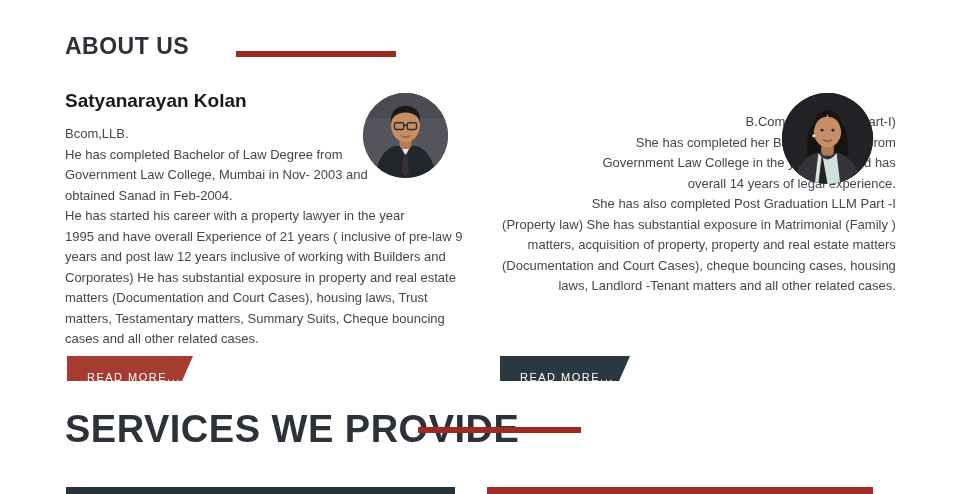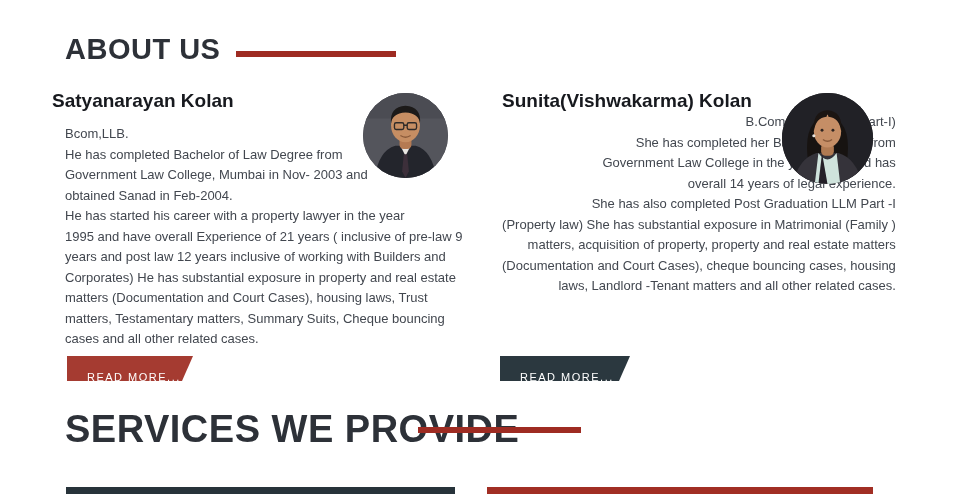--- a/index.html
+++ b/index.html
@@ -7,21 +7,21 @@
   body { font-family: "Liberation Sans", sans-serif; }
   .stage {
     position: relative;
     width: 960px;
     height: 494px;
     background: #ffffff;
     overflow: hidden;
   }
   .section-title {
     position: absolute;
-    font-size: 29px;
+    font-size: 23px;
     font-weight: bold;
     color: #2d3138;
     letter-spacing: 0.5px;
     white-space: nowrap;
   }
   .accent-line {
     position: absolute;
     height: 6px;
     background: #9e2b22;
   }
@@ -69,21 +69,21 @@
   .card-top.red  { background: #a12e24; }
 </style>
 </head>
 <body>
 
 <div class="stage">
 
   <h2 class="section-title" style="left:65px; top:33px;">ABOUT US</h2>
   <div class="accent-line" style="left:236px; top:51px; width:160px;"></div>
 
-  <h3 class="profile-name" style="left:52px; top:90px;">Satyanarayan Kolan</h3>
+  <h3 class="profile-name" style="left:65px; top:90px;">Satyanarayan Kolan</h3>
   <div class="profile-bio" style="left:65px; top:112px;margin-top:12px;">Bcom,LLB.
 He has completed Bachelor of Law Degree from
 Government Law College, Mumbai in Nov- 2003 and
 obtained Sanad in Feb-2004.
 He has started his career with a property lawyer in the year
 1995 and have overall Experience of 21 years ( inclusive of pre-law 9
 years and post law 12 years inclusive of working with Builders and
 Corporates) He has substantial exposure in property and real estate
 matters (Documentation and Court Cases), housing laws, Trust
 matters, Testamentary matters, Summary Suits, Cheque bouncing
@@ -107,21 +107,20 @@
       <rect x="37" y="35" width="11" height="8" rx="2" fill="none" stroke="#2e2a28" stroke-width="1.6"></rect>
       <rect x="52" y="35" width="11" height="8" rx="2" fill="none" stroke="#2e2a28" stroke-width="1.6"></rect>
       <line x1="48" y1="38" x2="52" y2="38" stroke="#2e2a28" stroke-width="1.6"></line>
 
       <path d="M44 50 Q50 54 56 50" fill="none" stroke="#8a5a3a" stroke-width="1.6"></path>
     </svg>
   </div>
 
   <button class="read-more red" style="left:67px; top:356px;">READ MORE...</button>
 
-  <h3 class="profile-name" style="left:502px; top:90px;">Sunita(Vishwakarma) Kolan</h3>
   <div class="profile-bio" style="left:502px; top:112px;text-align:right;">B.Com, LL.B. LLM (Part-I)
 She has completed her Bachelor of Law from
 Government Law College in the year 2002 and has
 overall 14 years of legal experience.
 She has also completed Post Graduation LLM Part -I
 (Property law) She has substantial exposure in Matrimonial (Family )
 matters, acquisition of property, property and real estate matters
 (Documentation and Court Cases), cheque bouncing cases, housing
 laws, Landlord -Tenant matters and all other related cases.</div>
 

